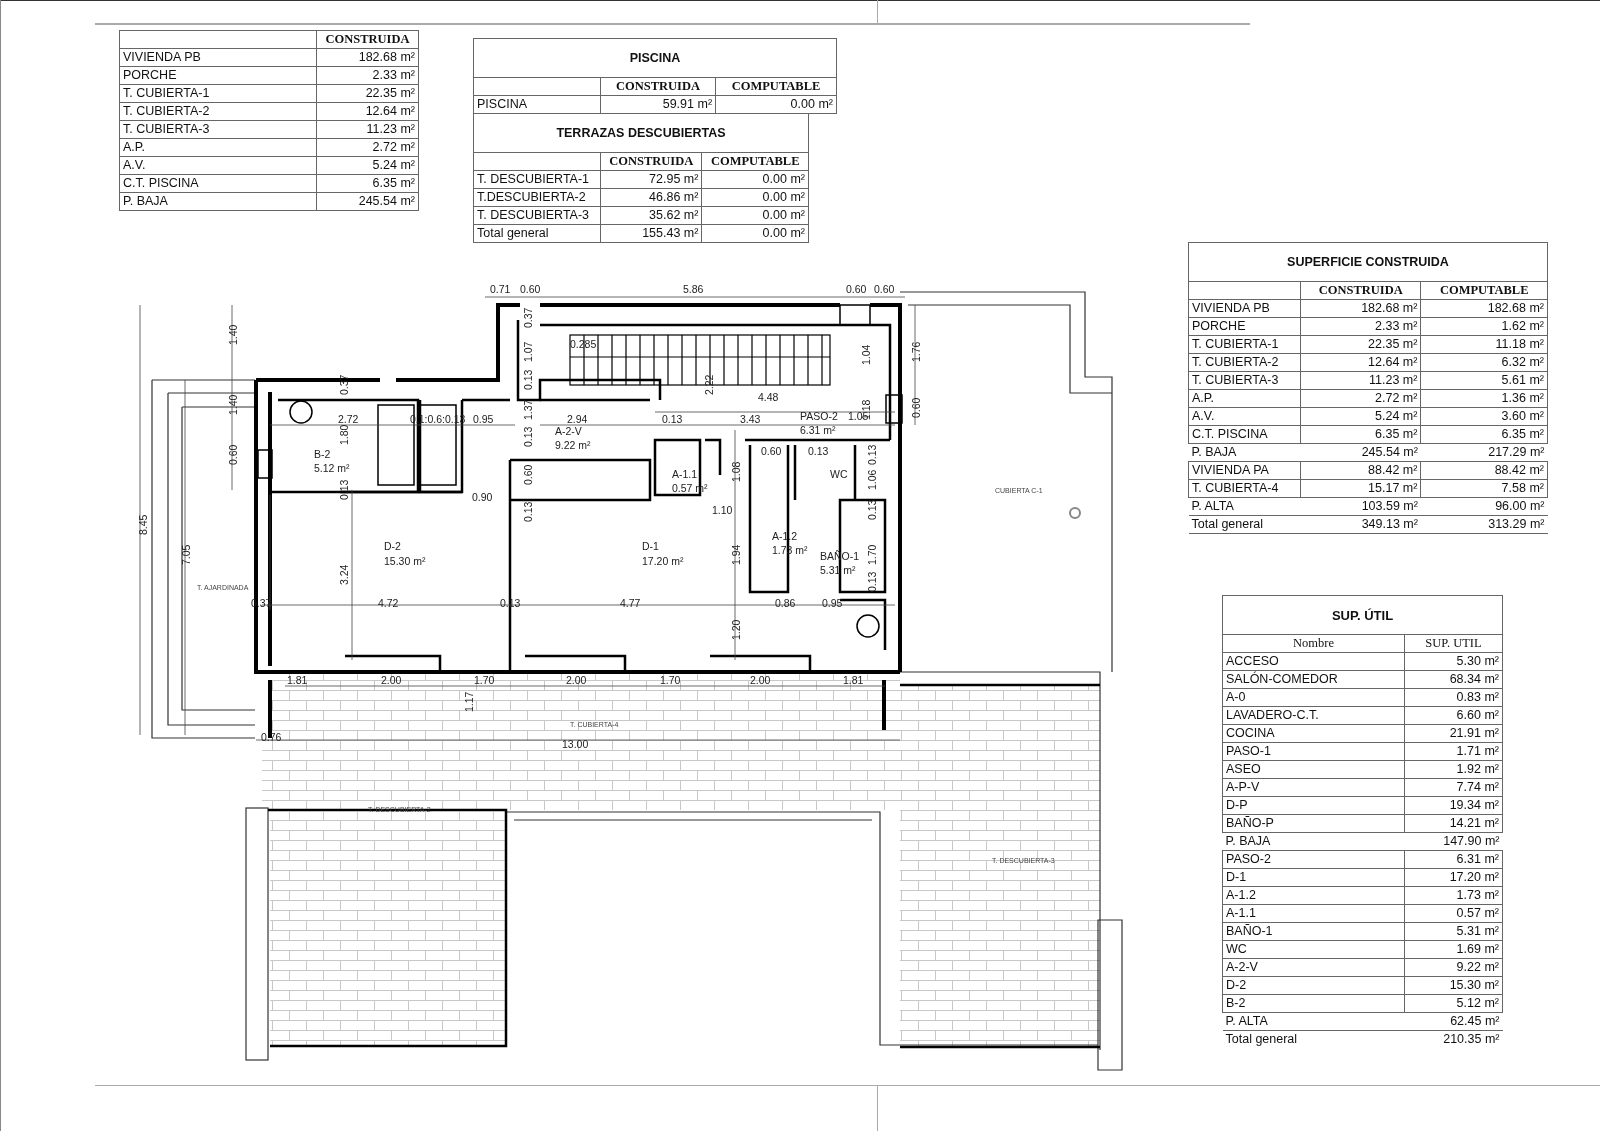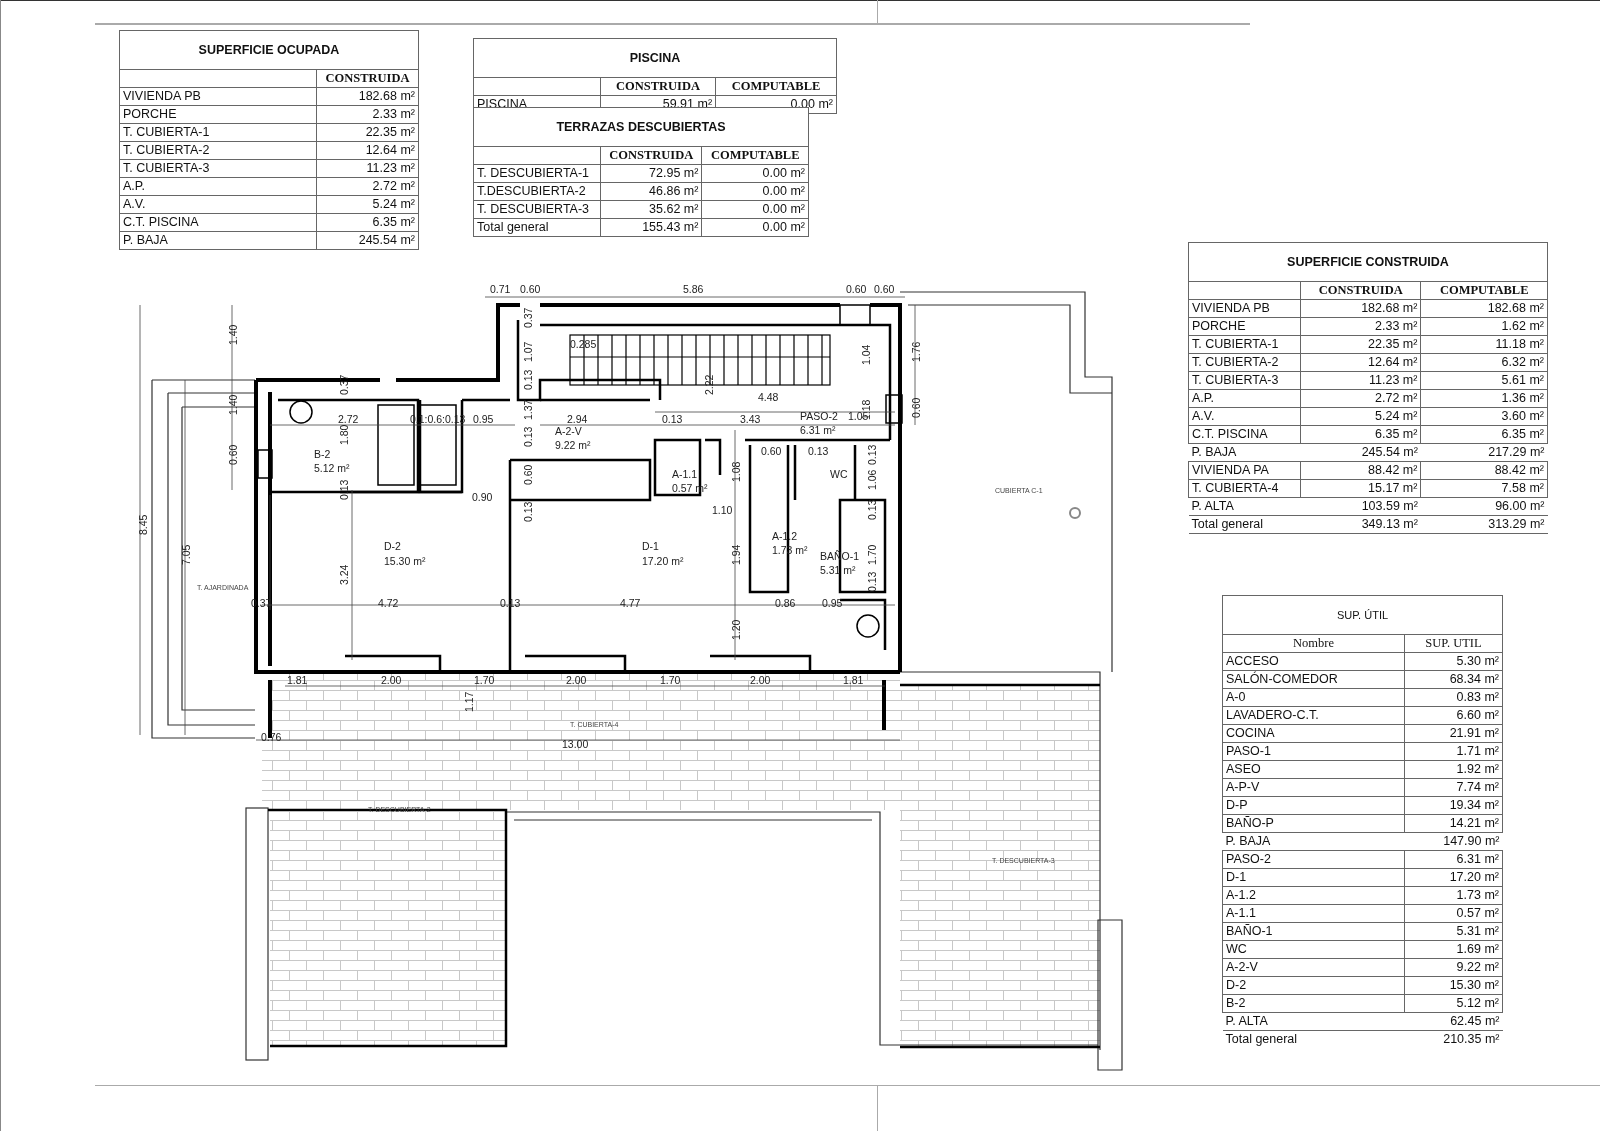--- a/index.html
+++ b/index.html
@@ -6,21 +6,21 @@
   body{width:1600px;height:1131px;position:relative;overflow:hidden;font-family:"Liberation Sans",sans-serif;color:#111;}
   .frame-top{position:absolute;left:0;top:0;width:1600px;height:1px;background:#333;}
   .frame-left{position:absolute;left:0;top:0;width:1px;height:1131px;background:#888;}
   .rule{position:absolute;background:#aaa;}
   table.st{position:absolute;border-collapse:collapse;font-size:12.5px;background:#fff;}
   table.st td,table.st th{border:1px solid #666;padding:0 3px;height:17px;line-height:17px;white-space:nowrap;}
   table.st th.title{height:38px;font-weight:bold;font-size:12.5px;text-align:center;}
   table.st th.col{font-weight:bold;text-align:center;font-family:Liberation Serif, serif;}
   table.st td.num{text-align:right;}
   table.st tr.sub td{border-left:none;border-right:none;}
-  table.st.util th.title{font-weight:normal;font-size:11px;}
+  table.st.util th.title{font-weight:bold;font-size:13px;}
   table.st.util th.col{font-weight:normal;}
   #plan{position:absolute;left:0;top:0;}
   .dim{font-family:"Liberation Sans",sans-serif;font-size:10.5px;fill:#222;}
   .lbl{font-family:"Liberation Sans",sans-serif;font-size:10.5px;fill:#222;}
   .lbl-s{font-family:"Liberation Sans",sans-serif;font-size:7px;fill:#444;}
 </style>
 </head>
 <body>
 
 <div class="frame-top"></div>
@@ -209,23 +209,20 @@
     <text x="995" y="493">CUBIERTA C-1</text>
     <text transform="translate(197,590)">T. AJARDINADA</text>
     <text x="570" y="727">T. CUBIERTA-4</text>
     <text x="368" y="812">T. DESCUBIERTA-2</text>
     <text x="992" y="863">T. DESCUBIERTA-3</text>
   </g>
 </svg>
 
 <table class="st" style="left:119px;top:30px;width:300px;">
   <tbody>
-      <tr>
-        <th class="title" colspan="2">SUPERFICIE OCUPADA</th>
-      </tr>
   <tr>
     <th class="col" style="width:190px;"></th>
     <th class="col">CONSTRUIDA</th>
   </tr>
   <tr>
         <td>VIVIENDA PB</td>
         <td class="num">182.68 m²</td>
       </tr>
   <tr>
         <td>PORCHE</td>
@@ -273,21 +270,21 @@
     <th class="col">COMPUTABLE</th>
   </tr>
   <tr>
         <td>PISCINA</td>
         <td class="num">59.91 m²</td>
         <td class="num">0.00 m²</td>
       </tr>
 </tbody>
   </table>
 
-<table class="st" style="left:473px;top:107px;width:336px;padding-left:16px;">
+<table class="st" style="left:473px;top:113px;width:336px;padding-left:16px;">
   <tbody>
       <tr>
         <th class="title" colspan="3">TERRAZAS DESCUBIERTAS</th>
       </tr>
   <tr>
     <th class="col" style="width:120px;"></th>
     <th class="col">CONSTRUIDA</th>
     <th class="col">COMPUTABLE</th>
   </tr>
   <tr>

